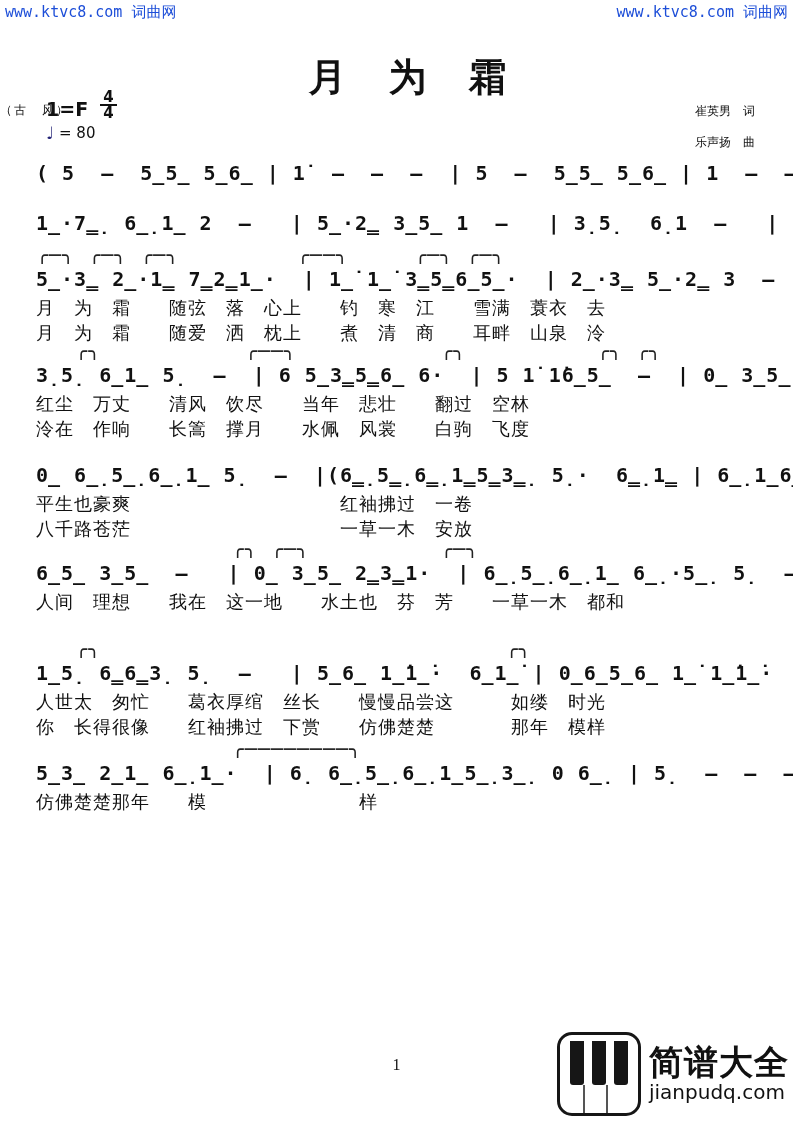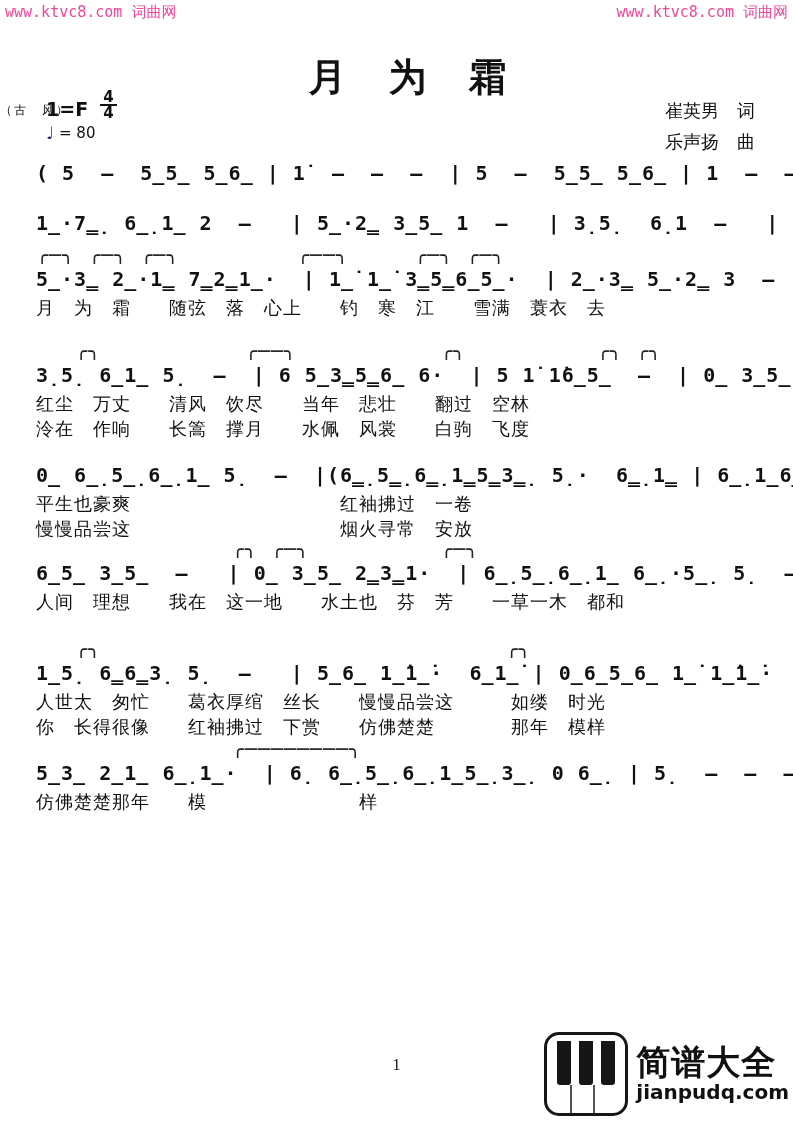--- a/index.html
+++ b/index.html
@@ -1,27 +1,27 @@
 <!DOCTYPE html>
 <html><head>
 <meta charset="utf-8">
 <style>
   html,body{margin:0;padding:0;background:#fff;}
   .page{position:relative;width:793px;height:1122px;background:#ffffff;
         font-family:"Liberation Serif",serif;color:#111;overflow:hidden;}
   .wm{position:absolute;top:3px;font-family:"DejaVu Sans Mono",monospace;
-      font-size:15px;color:#ec4899;}
+      font-size:15px;color:#1d4ed8;}
   .wm-left{left:5px;}
   .wm-right{right:5px;}
   .title{position:absolute;top:40px;left:0;width:100%;margin:12px;text-align:center;
          font-size:38px;font-weight:bold;letter-spacing:2px;}
   .subtitle{position:absolute;top:102px;left:0;width:100%;text-align:left;
             font-size:12px;letter-spacing:2px;}
   .credits{position:absolute;top:96px;right:38px;text-align:right;
-           font-size:18px;line-height:31px;}
+           font-size:12px;line-height:31px;}
   .keyblock{position:absolute;top:90px;left:46px;display:flex;align-items:flex-end;gap:12px;
             font-family:"DejaVu Sans",sans-serif;font-size:19px;font-weight:bold;}
   .ts{display:inline-flex;flex-direction:column;align-items:center;
       font-size:15px;line-height:14px;font-weight:bold;}
   .ts-num{border-bottom:2px solid #111;padding:0 3px;}
   .ts-den{padding:0 3px;}
   .tempo{position:absolute;top:124px;left:46px;display:flex;align-items:center;gap:5px;
          font-family:"DejaVu Sans",sans-serif;font-size:15px;}
   .notehead{color:#242477;font-size:17px;line-height:17px;}
   .system{position:absolute;left:36px;width:740px;}
@@ -33,21 +33,21 @@
   .pagenum{position:absolute;top:1056px;left:0;width:100%;text-align:center;font-size:16px;}
   .logo{position:absolute;right:4px;bottom:6px;display:flex;align-items:center;gap:8px;}
   .piano{position:relative;width:78px;height:78px;border:3px solid #161616;
          border-radius:15px;background:#fff;overflow:hidden;flex:0 0 auto;}
   .bk{position:absolute;top:6px;width:14px;height:44px;background:#161616;
       border-radius:0 0 3px 3px;}
   .bk1{left:10px;} .bk2{left:32px;} .bk3{left:54px;}
   .wkline{position:absolute;bottom:0;width:2px;height:28px;background:#555;}
   .wl1{left:23px;} .wl2{left:46px;}
   .logo-cn{font-size:34px;font-weight:bold;line-height:36px;letter-spacing:1px;}
-  .logo-en{font-family:"DejaVu Sans",sans-serif;font-size:20px;line-height:22px;color:#111;font-weight:bold;}
+  .logo-en{font-family:"DejaVu Sans",sans-serif;font-size:20px;line-height:22px;color:#111;}
   .s1{top:140px;} .s2{top:190px;} .s3{top:246px;} .s4{top:342px;}
   .s5{top:442px;} .s6{top:540px;} .s7{top:640px;} .s8{top:740px;}
 </style>
 </head>
 <body>
 
 <div class="page">
 
   <div class="wm wm-left">www.ktvc8.com 词曲网</div>
   <div class="wm wm-right">www.ktvc8.com 词曲网</div>
@@ -80,34 +80,35 @@
 
   <div class="system s2">
     <div class="orn"></div>
     <div class="notes">1̲·7̳̣ 6̲̣1̲ 2  –   | 5̲·2̳ 3̲5̲ 1  –   | 3̣5̣  6̣1  –   | 3̣1  6̣5̣  – ) |</div>
   </div>
 
   <div class="system s3">
     <div class="orn">╭─╮ ╭─╮ ╭─╮         ╭──╮     ╭─╮ ╭─╮</div>
     <div class="notes">5̲·3̳ 2̲·1̳ 7̳2̳1̲·  | 1̲̇ 1̲̇ 3̳5̳6̲5̲·  | 2̲·3̳ 5̲·2̳ 3  –   | 5̲̣1̲·  6̲̣5̲̣  5̣ |</div>
     <div class="lyr">月　为　霜　　随弦　落　心上　　钓　寒　江　　雪满　蓑衣　去</div>
+    <div class="lyr">月　为　霜　　随爱　洒　枕上　　煮　清　商　　耳畔　山泉　泠</div>
   </div>
 
   <div class="system s4">
     <div class="orn">   ╭╮           ╭──╮           ╭╮          ╭╮ ╭╮</div>
     <div class="notes">3̣5̣ 6̲1̲ 5̣  –  | 6 5̲3̳5̳6̲ 6·  | 5 1̇ 1̇6̲5̲  –  | 0̲ 3̲5̲ 2̲1̲ 6̲̣1̲·  |</div>
     <div class="lyr">红尘　万丈　　清风　饮尽　　当年　悲壮　　翻过　空林</div>
     <div class="lyr">泠在　作响　　长篙　撑月　　水佩　风裳　　白驹　飞度</div>
   </div>
 
   <div class="system s5">
     <div class="orn"></div>
     <div class="notes">0̲ 6̲̣5̲̣6̲̣1̲ 5̣  –  |(6̳̣5̳̣6̳̣1̳5̳3̳̣ 5̣·  6̳̣1̳ | 6̲̣1̲6̲̣5̲̣ 3̲̣6̲̣ 5̣  – ) | 1̲̇1̲̇ 6̲1̲̇·  5̲1̲̇ |</div>
     <div class="lyr">平生也豪爽　　　　　　　　　　　红袖拂过　一卷</div>
-    <div class="lyr">慢慢品尝这　　　　　　　　　　　烟火寻常　安放</div>
+    <div class="lyr">八千路苍茫　　　　　　　　　　　一草一木　安放</div>
   </div>
 
   <div class="system s6">
     <div class="orn">               ╭╮ ╭─╮          ╭─╮</div>
     <div class="notes">6̲5̲ 3̲5̲  –   | 0̲ 3̲5̲ 2̳3̳1·  | 6̲̣5̲̣6̲̣1̲ 6̲̣·5̲̣ 5̣  –   | 5̲̣1 6̲̣5̲̣·  3̲̣5̲̣ |</div>
     <div class="lyr">人间　理想　　我在　这一地　　水土也　芬　芳　　一草一木　都和</div>
   </div>
 
   <div class="system s7">
     <div class="orn">   ╭╮                               ╭╮</div>

